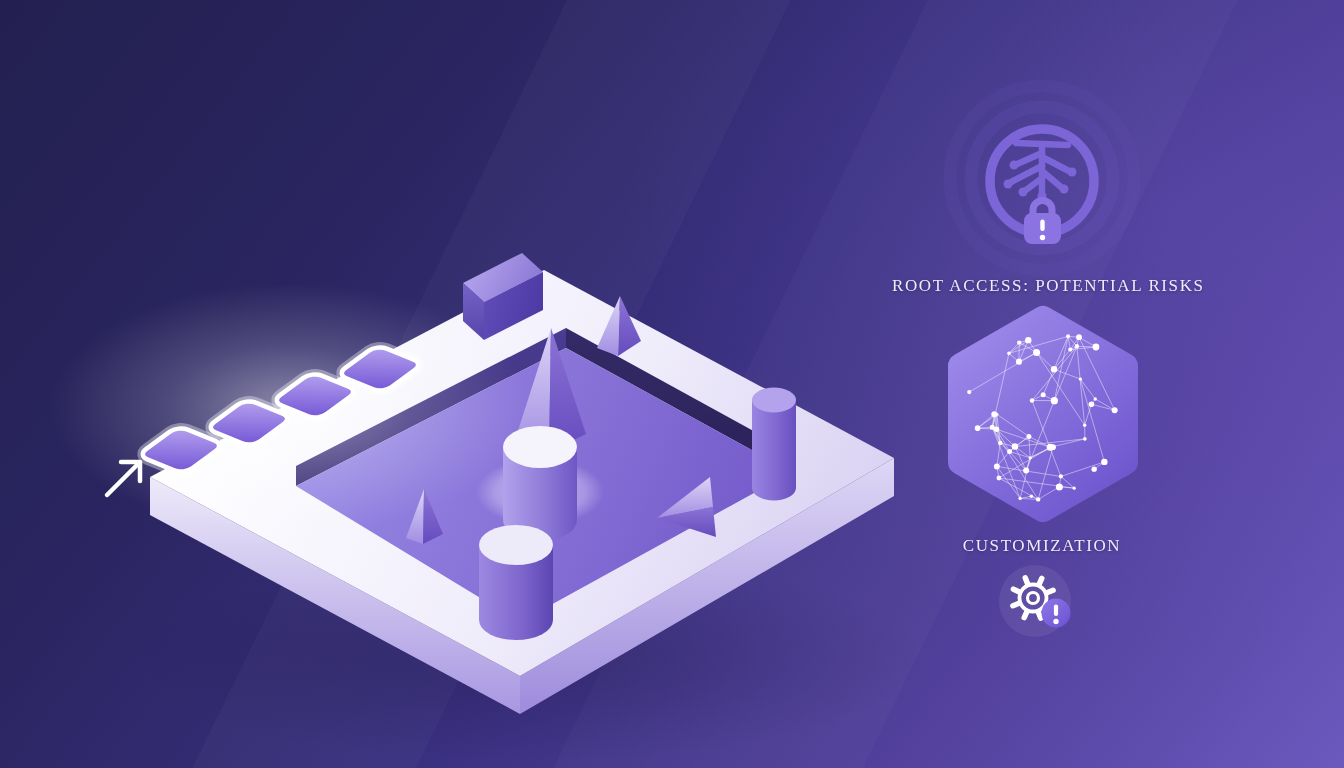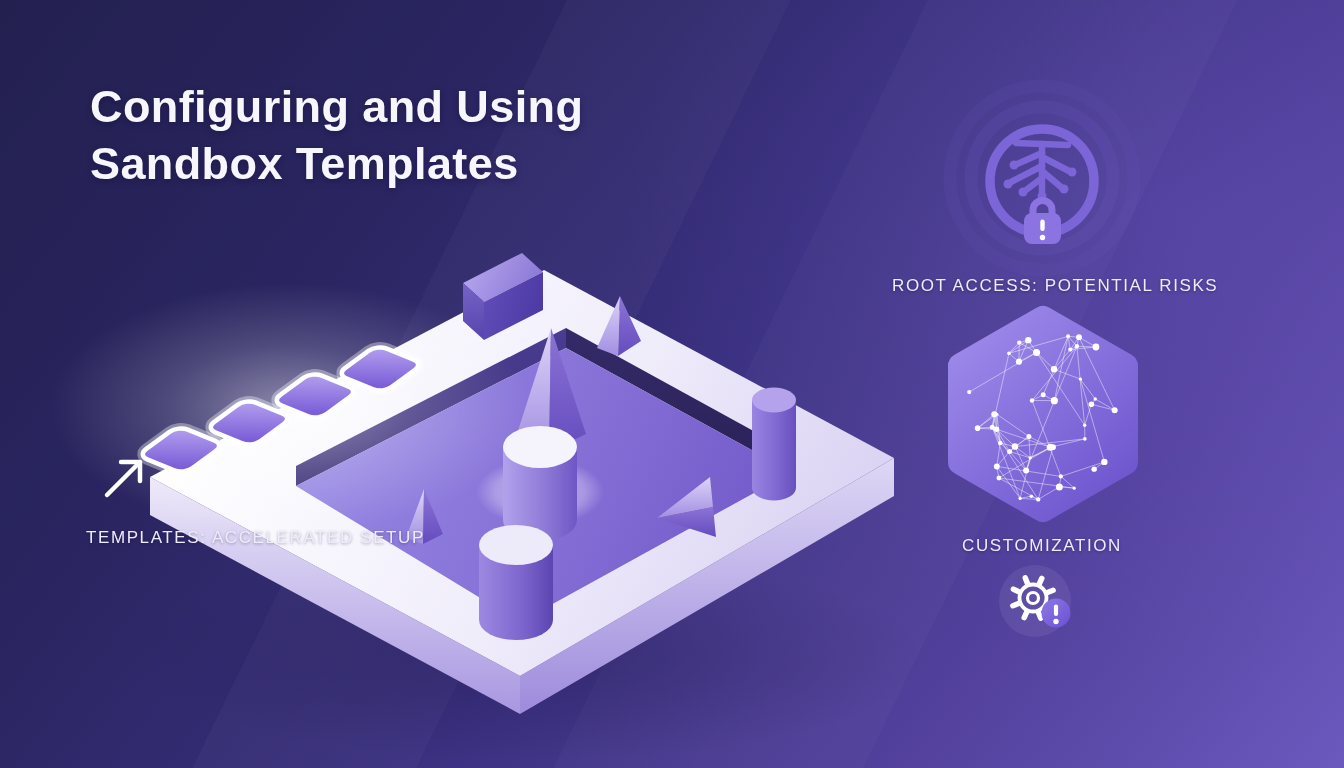--- a/index.html
+++ b/index.html
@@ -20,20 +20,21 @@
   .title{
     position:absolute;left:90px;top:78px;
     color:#f7f6fd;font-weight:800;font-size:45px;line-height:57px;
     letter-spacing:0.4px;white-space:pre-line;
     text-shadow:0 2px 6px rgba(14,9,48,0.38);
   }
   .label{
     position:absolute;color:#eeebfa;font-weight:500;font-size:17px;
     letter-spacing:1.6px;white-space:nowrap;
     text-shadow:0 1px 3px rgba(12,7,44,0.35);
+    font-family:Liberation Serif, serif;
   }
   .centered{text-align:center;}
 </style>
 </head>
 <body>
 
 <div class="stage">
   <div class="streaks"></div>
 
   <svg class="scene" width="1344" height="768" viewBox="0 0 1344 768">
@@ -397,22 +398,19 @@
           <line x1="1047.5" y1="592.5" x2="1053.1" y2="590.3"></line>
         </g>
     </g>
     <g>
       <circle cx="1056" cy="613" r="14.5" fill="url(#gBadge)"></circle>
       <rect x="1053.9" y="604.5" width="4.2" height="11.5" rx="2.1" fill="#ffffff"></rect>
       <circle cx="1056" cy="621.5" r="2.7" fill="#ffffff"></circle>
     </g>
   </svg>
 
-  <div class="title">Configuring and Using
-Sandbox Templates</div>
-
-  <div class="label" style="left:86px;top:528px;">TEMPLATES: ACCELERATED SETUP</div>
+
 
   <div class="label centered" style="left:892px;top:276px;width:300px;">ROOT ACCESS: POTENTIAL RISKS</div>
 
   <div class="label centered" style="left:892px;top:536px;width:300px;">CUSTOMIZATION</div>
 
 </div>
 
 </body></html>

